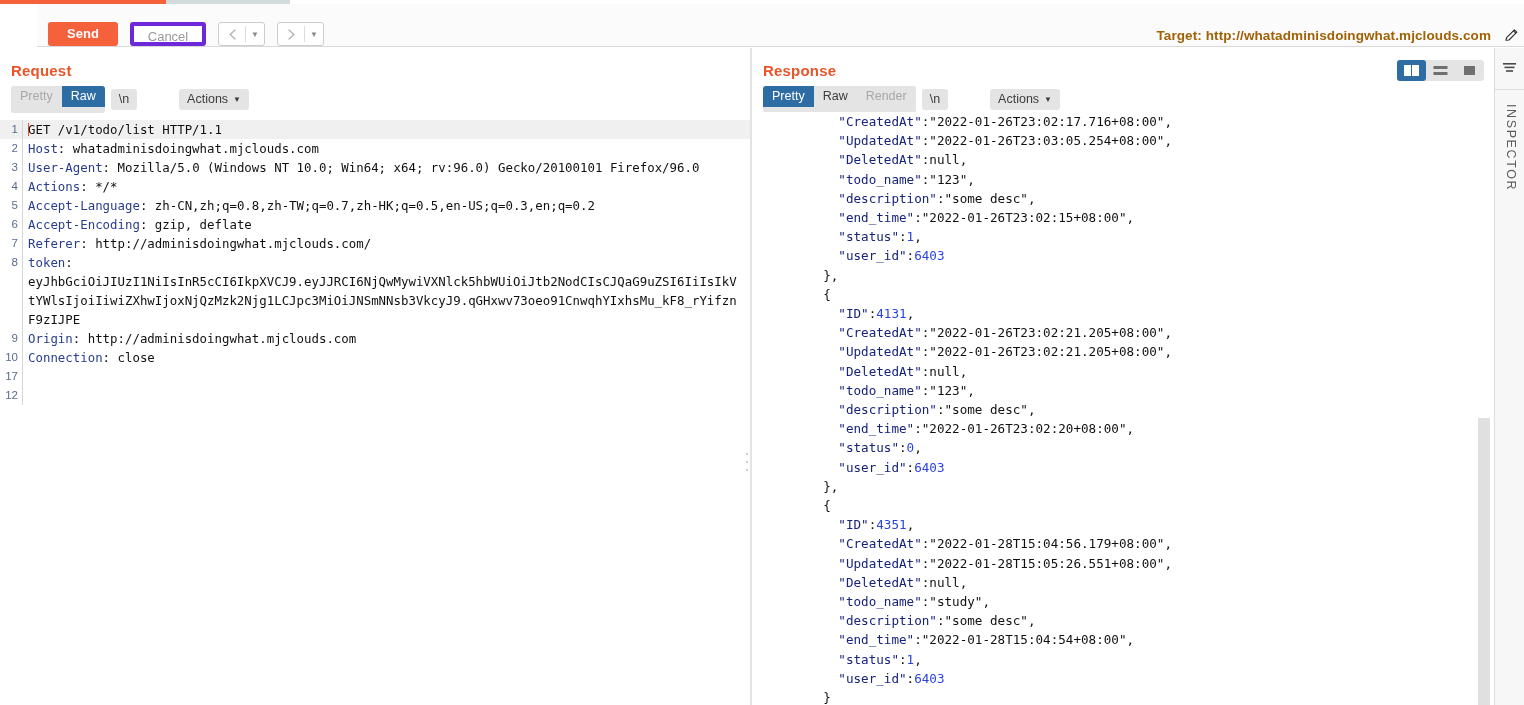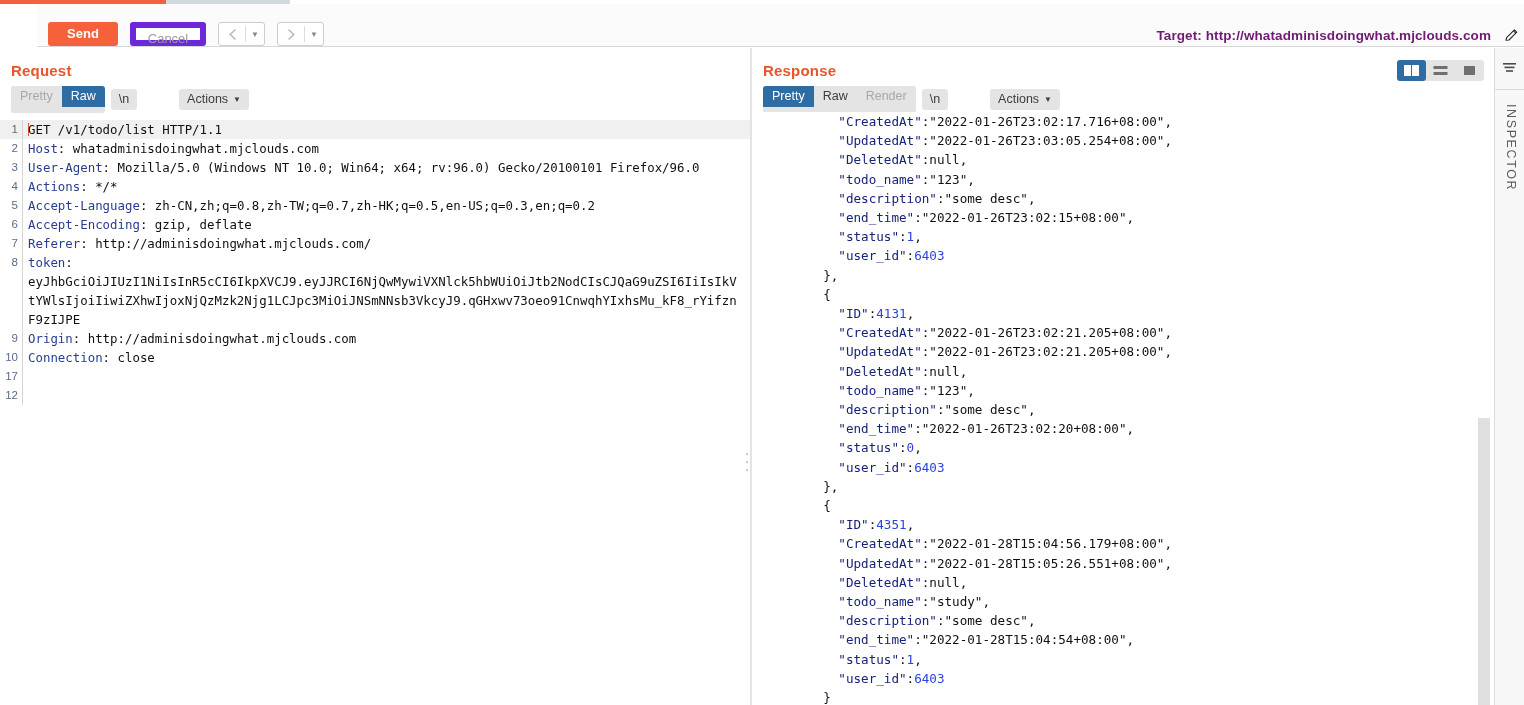--- a/index.html
+++ b/index.html
@@ -28,35 +28,35 @@
     margin-left: 11px; width: 70px; height: 24px;
     background: #f4613b; color: #ffffff;
     border: none; border-radius: 3px;
     font-size: 13px; font-weight: bold;
     font-family: "Liberation Sans", sans-serif;
     cursor: pointer; line-height: 24px; text-align: center;
   }
   .btn-cancel {
     margin-left: 12px; width: 76px; height: 24px;
     background: #ffffff; color: #9a9a9a;
-    border: 6px solid #6d28d9; border-radius: 3px;
+    border: 4px solid #6d28d9; border-radius: 3px;
     font-size: 13px; font-family: "Liberation Sans", sans-serif;
     line-height: 22px; text-align: center;
   }
   .nav-split {
     margin-left: 12px; height: 24px;
     background: #ffffff; border: 1px solid #cdcdcd; border-radius: 3px;
     display: flex; align-items: stretch;
   }
   .nav-split .arrow { width: 26px; display: flex; align-items: center; justify-content: center; color: #b4b4b4; font-size: 13px; }
   .nav-split .vdiv { width: 1px; background: #dcdcdc; margin: 3px 0; }
   .nav-split .caret { width: 18px; display: flex; align-items: center; justify-content: center; color: #8a8a8a; font-size: 8px; }
 
   .toolbar-right { margin-left: auto; display: flex; align-items: center; padding-right: 10px; }
-  .target-label { font-size: 13.5px; font-weight: bold; color: #701a75; letter-spacing: .1px; white-space: nowrap; }
+  .target-label { font-size: 13.5px; font-weight: bold; color: #a16207; letter-spacing: .1px; white-space: nowrap; }
   .icon-pencil { margin-left: 10px; width: 20px; height: 20px; display: flex; align-items: center; justify-content: center; }
   .icon-help { margin-left: 8px; width: 22px; height: 22px; display: flex; align-items: center; justify-content: center; }
 
   
   .pane-request { position: absolute; left: 0; top: 48px; width: 750px; height: 657px; background: #ffffff; }
   .pane-response { position: absolute; left: 752px; top: 48px; width: 742px; height: 657px; background: #ffffff; }
   .pane-divider { position: absolute; left: 750px; top: 48px; width: 2px; height: 657px; background: #e3e3e3; }
 
   .pane-title { font-size: 15px; font-weight: bold; color: #e8552a; padding: 14px 0 0 11px; letter-spacing: .2px; }
 

